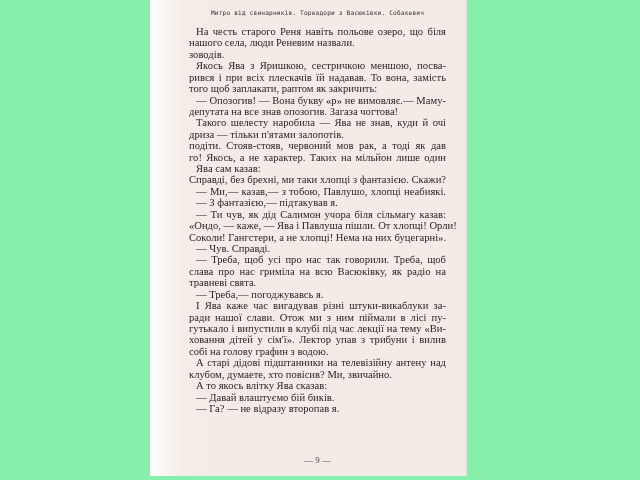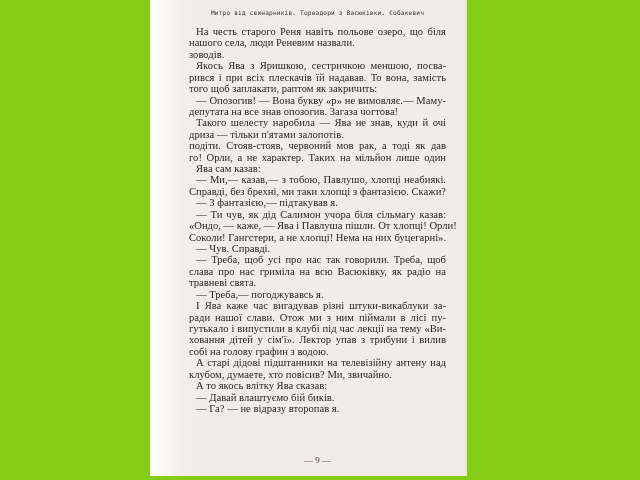--- a/index.html
+++ b/index.html
@@ -7,21 +7,21 @@
       padding: 0;
       width: 640px;
       height: 480px;
       background: #ffffff;
       overflow: hidden;
     }
     .scene {
       position: relative;
       width: 640px;
       height: 480px;
-      background: #84cc16;
+      background: #86efac;
     }
     .page {
       position: absolute;
       left: 150px;
       top: 0;
       width: 316px;
       height: 476px;
       background: linear-gradient(to right, #ffffff 0px, #fbf8f5 12px, #f5eee8 30px, #f3ebe5 60px, #f3ebe5 100%);
     }
     .page-edge {
@@ -91,24 +91,24 @@
       <span class="line">нашого села, люди Реневим назвали.</span>
       <span class="line">зоводів.</span>
       <span class="line indent justify">Якось Ява з Яришкою, сестричкою меншою, посва-</span>
       <span class="line justify">рився і при всіх плескачів їй надавав. То вона, замість</span>
       <span class="line">того щоб заплакати, раптом як закричить:</span>
       <span class="line indent justify">— Опозогив! — Вона букву «р» не вимовляє.— Маму-</span>
       <span class="line">депутата на все знав опозогив. Загаза чогтова!</span>
       <span class="line indent justify">Такого шелесту наробила — Ява не знав, куди й очі</span>
       <span class="line">дриза — тільки п'ятами залопотів.</span>
       <span class="line justify">подіти. Стояв-стояв, червоний мов рак, а тоді як дав</span>
-      <span class="line justify">го! Орли, а не характер. Таких на мільйон лише один</span>
+      <span class="line justify">го! Якось, а не характер. Таких на мільйон лише один</span>
       <span class="line indent">Ява сам казав:</span>
+      <span class="line justify">Справді, без брехні, ми таки хлопці з фантазією. Скажи?</span>
       <span class="line indent justify">— Ми,— казав,— з тобою, Павлушо, хлопці неабиякі.</span>
-      <span class="line justify">Справді, без брехні, ми таки хлопці з фантазією. Скажи?</span>
       <span class="line indent">— З фантазією,— підтакував я.</span>
       <span class="line indent justify">— Ти чув, як дід Салимон учора біля сільмагу казав:</span>
       <span class="line justify">«Ондо, — каже, — Ява і Павлуша пішли. От хлопці! Орли!</span>
       <span class="line justify">Соколи! Гангстери, а не хлопці! Нема на них буцегарні».</span>
       <span class="line indent">— Чув. Справді.</span>
       <span class="line indent justify">— Треба, щоб усі про нас так говорили. Треба, щоб</span>
       <span class="line justify">слава про нас гриміла на всю Васюківку, як радіо на</span>
       <span class="line">травневі свята.</span>
       <span class="line indent">— Треба,— погоджувавсь я.</span>
       <span class="line indent justify">І Ява каже час вигадував різні штуки-викаблуки за-</span>

